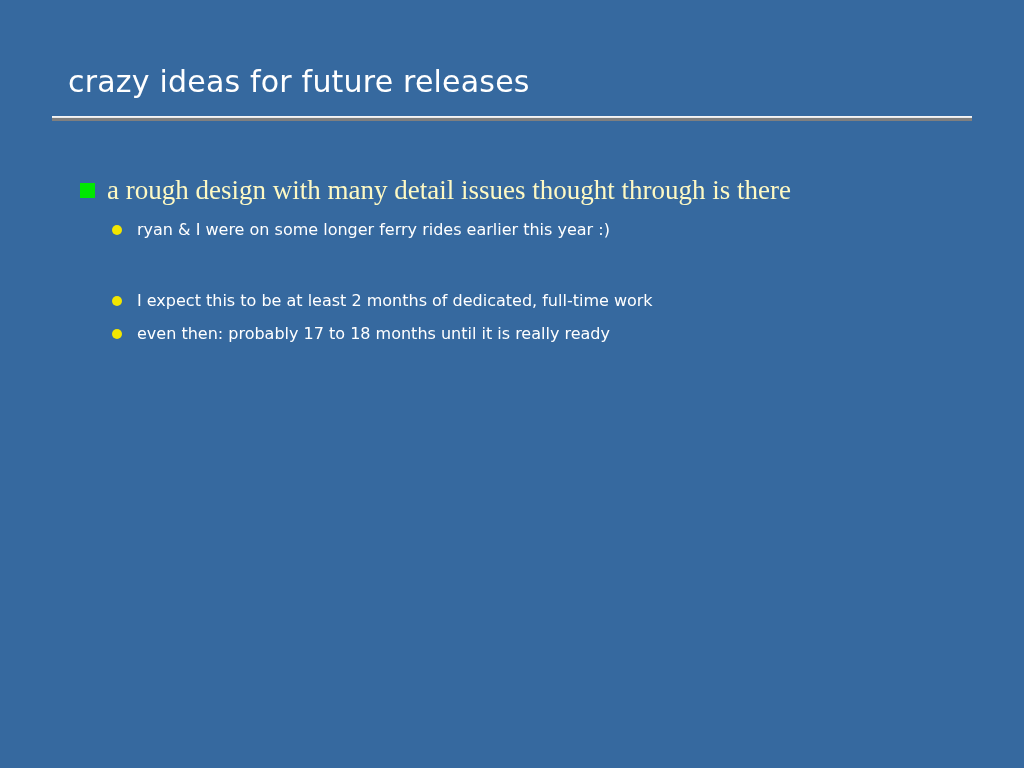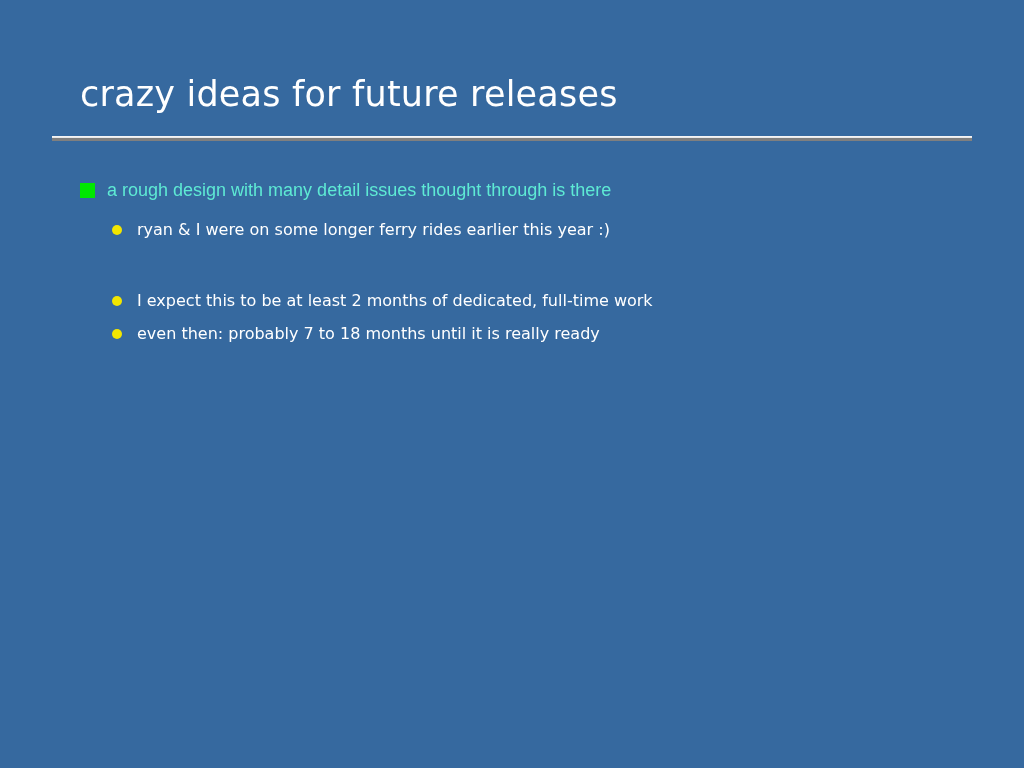--- a/index.html
+++ b/index.html
@@ -25,26 +25,26 @@
   }
 
   
   .title-block {
     position: absolute;
     left: 52px;
     top: 52px;
     width: 920px;
   }
   .slide-title {
-    margin: 16px;
+    margin: 4px;
     padding: 0 0 0 12px;
     color: #ffffff;
     font-family: "DejaVu Sans", sans-serif;
     font-weight: 400;
-    font-size: 35px;
+    font-size: 30px;
     line-height: 52px;
     letter-spacing: 0.2px;
     white-space: nowrap;
   }
   
   .title-rule {
     margin-top: 8px;
     width: 920px;
     height: 5px;
     background: #e8e8e8;
@@ -66,23 +66,23 @@
   }
   .bullet-group + .bullet-group {
     margin-top: 38px;
   }
 
   
   .l1 {
     position: relative;
     display: block;
     padding-left: 33px;
-    color: #5eead4;
-    font-family: Liberation Sans, sans-serif;
-    font-size: 18px;
+    color: #fef9c3;
+    font-family: Liberation Serif, serif;
+    font-size: 27px;
     line-height: 41px;
     font-weight: 400;
   }
   .l1 .marker-square {
     position: absolute;
     left: 6px;
     top: 13px;
     width: 15px;
     height: 15px;
     background: #00e800;
@@ -141,19 +141,19 @@
     </div>
 
     <div class="bullet-group">
       <ul class="l2-list">
         <li class="l2">
           <span class="marker-disc"></span>
           <span>I expect this to be at least 2 months of dedicated, full-time work</span>
         </li>
         <li class="l2">
           <span class="marker-disc"></span>
-          <span>even then: probably 7 to 18 months until it is really ready</span>
+          <span>even then: probably 17 to 18 months until it is really ready</span>
         </li>
       </ul>
     </div>
 
   </div>
 </div>
 
 </body></html>

